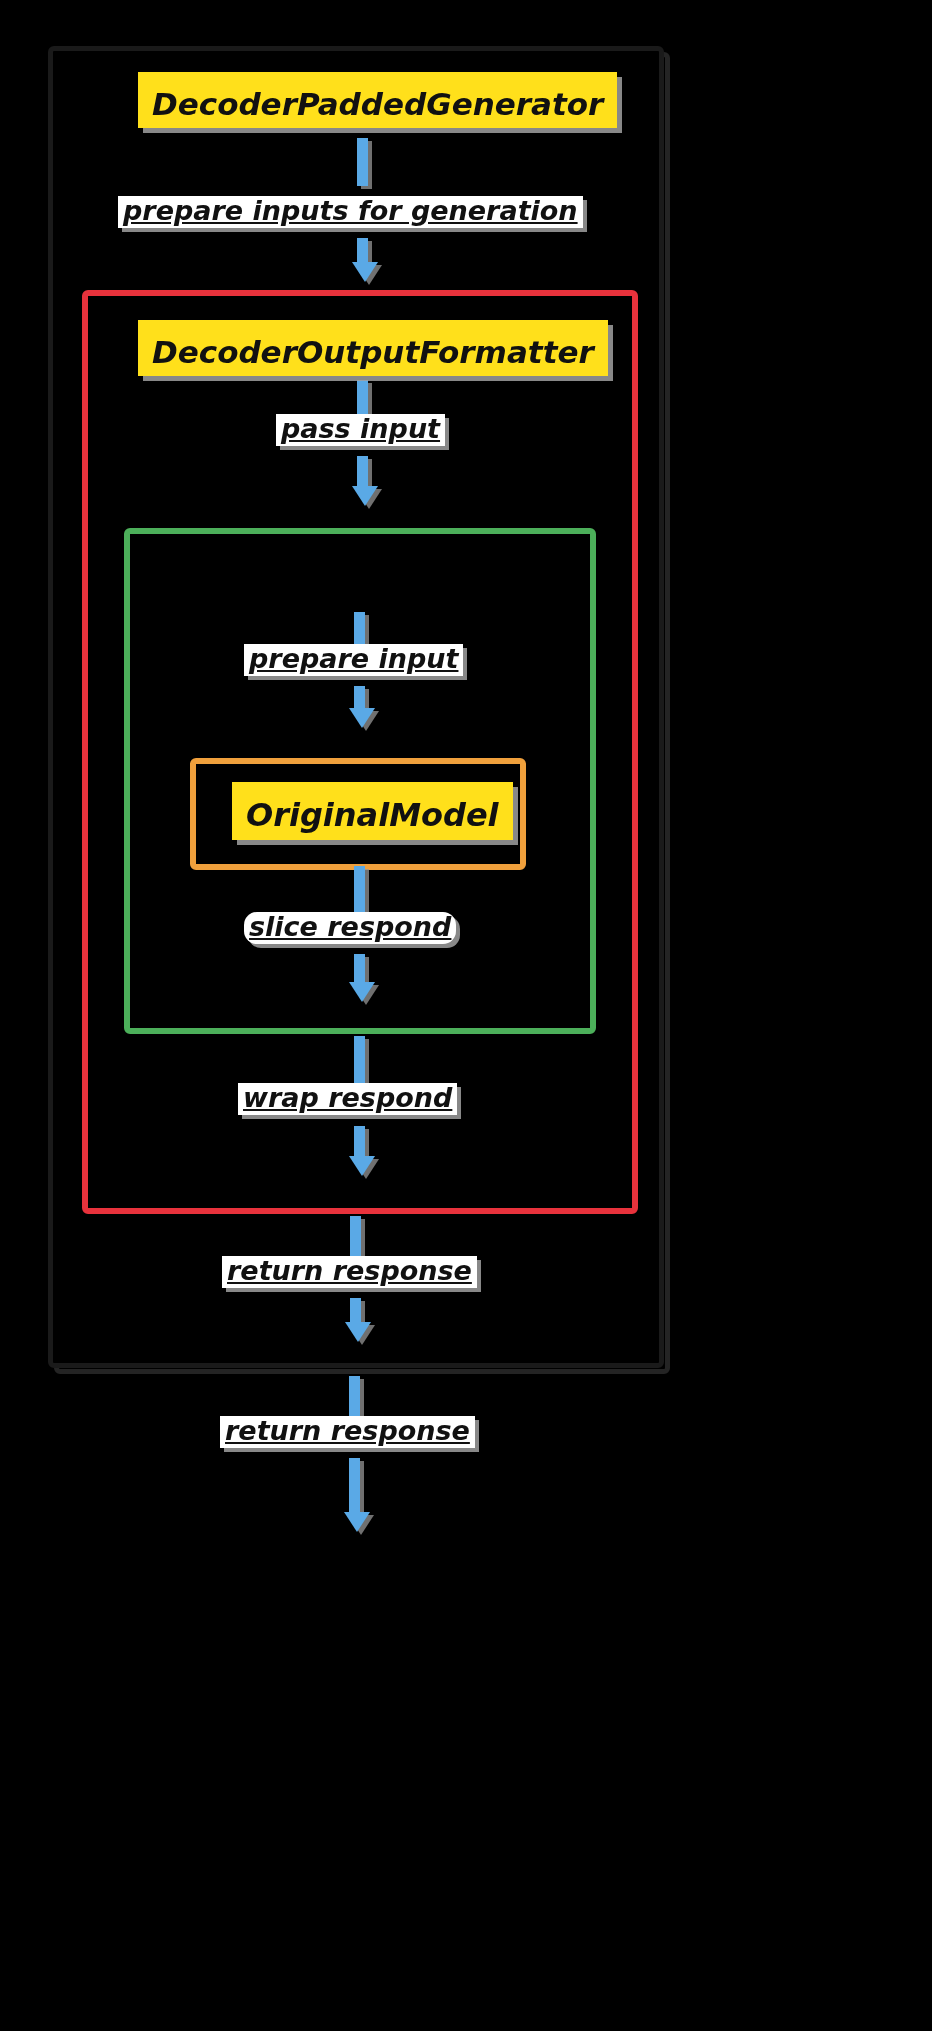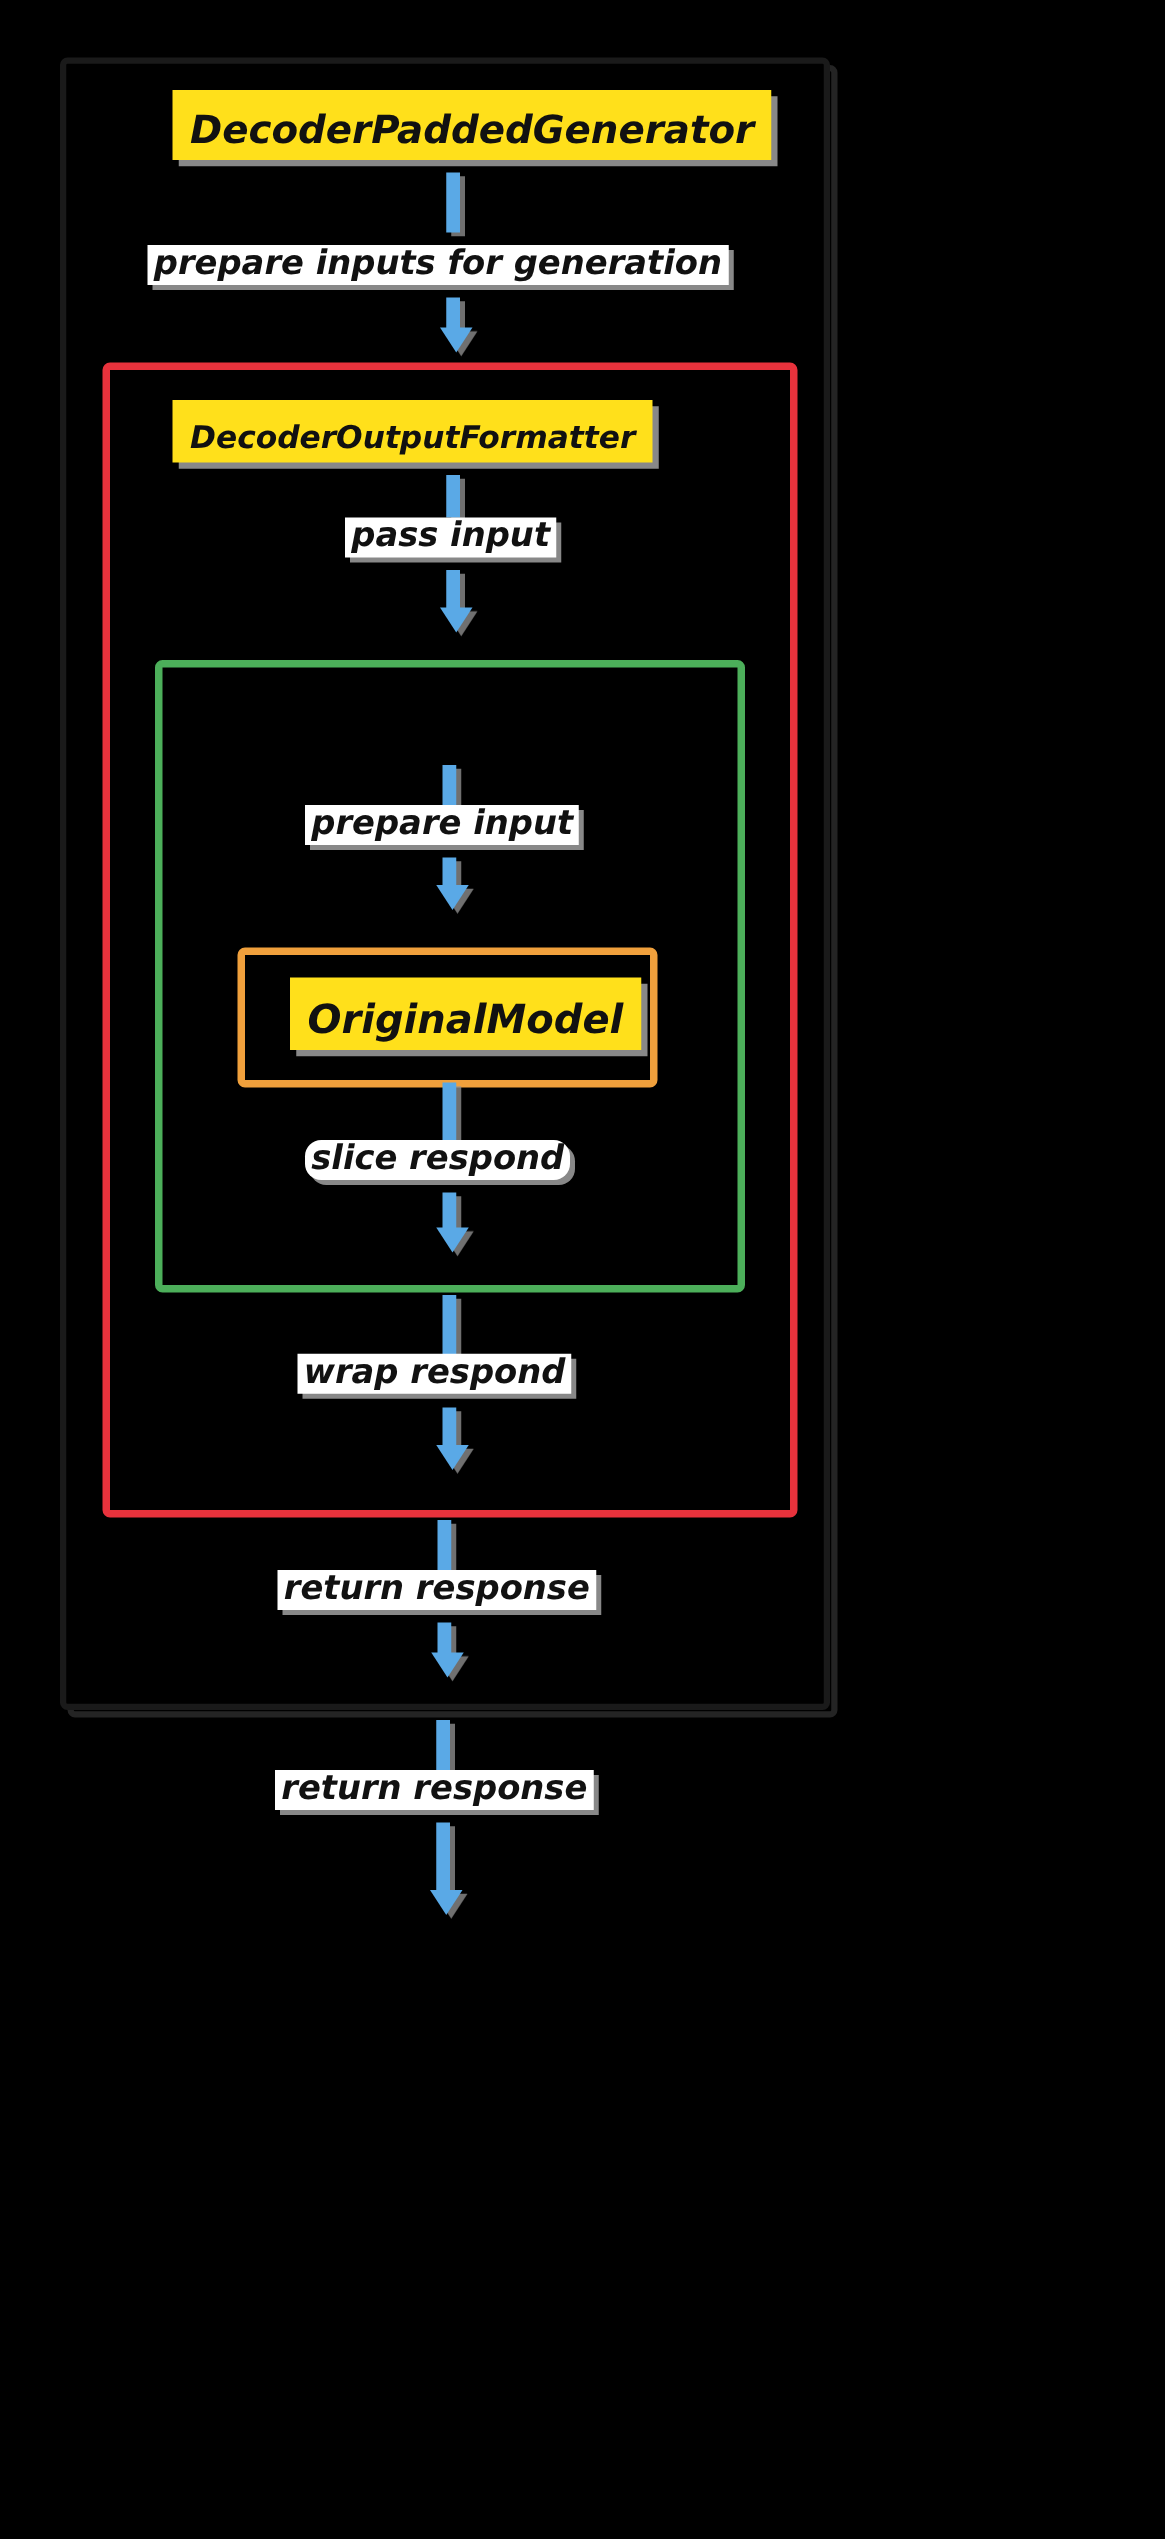--- a/index.html
+++ b/index.html
@@ -106,21 +106,21 @@
     box-shadow: 5px 5px 0 rgba(160,160,160,0.85);
     z-index: 6;
   }
 
   #node-generator {
     left: 138px; top: 72px;
     font-size: 31px;
   }
   #node-formatter {
     left: 138px; top: 320px;
-    font-size: 25px;
+    font-size: 31px;
   }
   #node-padded-decoder {
     left: 221px; top: 554px;
     font-size: 31px;
   }
   #node-original-model {
     left: 232px; top: 782px;
     font-size: 32px;
   }
 
@@ -130,20 +130,21 @@
     background: #ffffff;
     color: #111111;
     font-family: "DejaVu Sans", sans-serif;
     font-weight: bold;
     font-style: italic;
     white-space: nowrap;
     padding: 1px 5px 3px 5px;
     line-height: 1.05;
     box-shadow: 4px 4px 0 rgba(170,170,170,0.8);
     z-index: 6;
+    text-decoration: underline;
   }
 
   #label-prepare      { left: 118px; top: 196px;  font-size: 27px; }
   #label-pass-input   { left: 276px; top: 414px;  font-size: 27px; }
   #label-reorder      { left: 244px; top: 644px;  font-size: 27px; }
   #label-slice        { left: 244px; top: 912px;  font-size: 27px; border-radius: 13px; }
   #label-wrap         { left: 238px; top: 1083px; font-size: 27px; }
   #label-return-1     { left: 222px; top: 1256px; font-size: 27px; }
   #label-return-2     { left: 220px; top: 1416px; font-size: 27px; }
 

